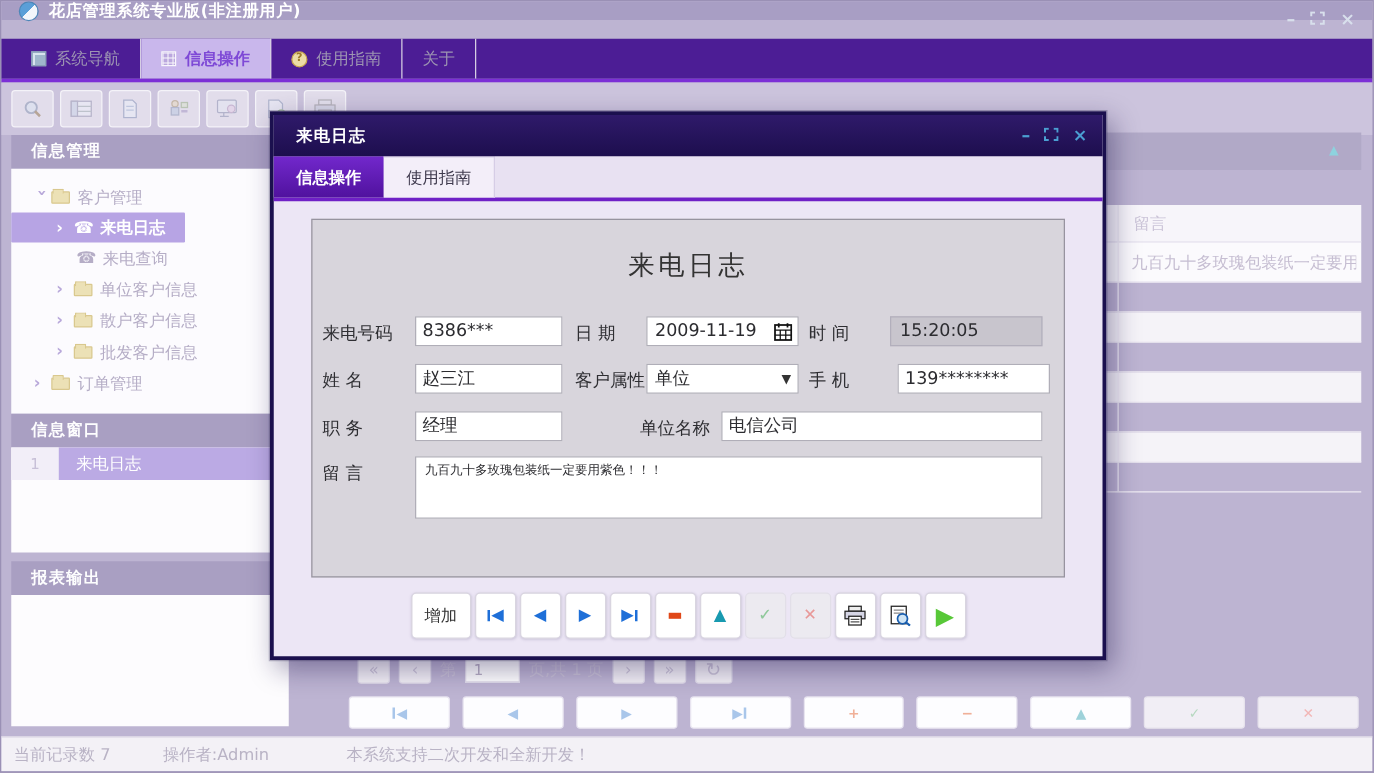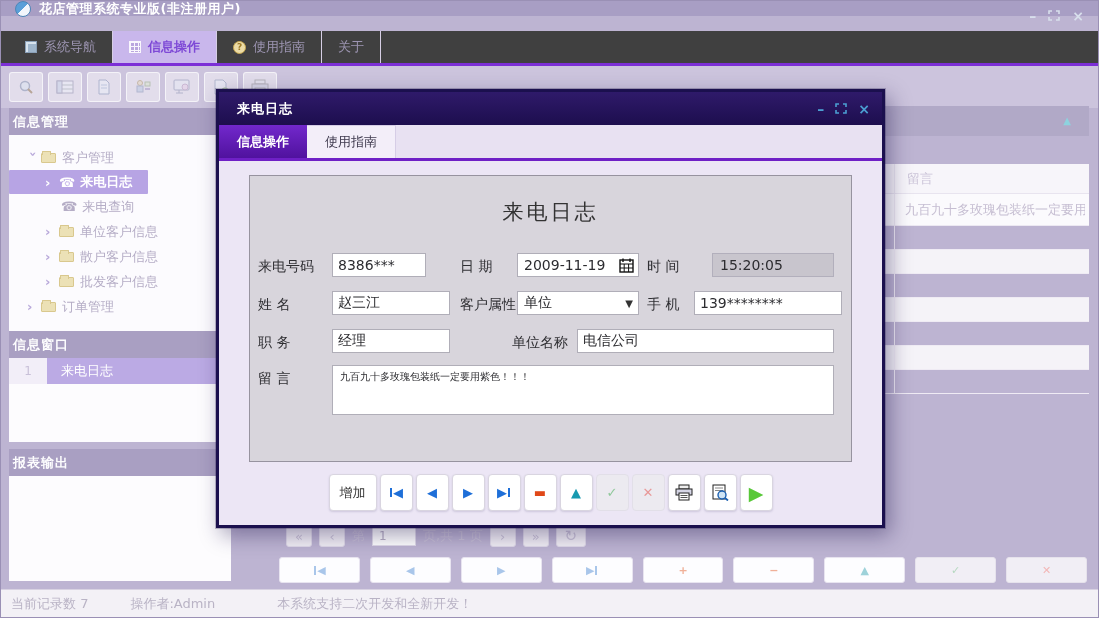--- a/index.html
+++ b/index.html
@@ -7,41 +7,41 @@
   .window{position:relative;width:1099px;height:618px;background:#bdb4d2;overflow:hidden;border:1px solid #9a90b5;}
 
   
   .titlebar{position:absolute;left:0;top:0;width:100%;height:15px;background:#a89ec4;display:flex;align-items:center;}
   .app-ico{width:16px;height:16px;border-radius:50%;margin:0 8px 0 14px;background:linear-gradient(135deg,#5a9fd8 50%,#f2f6fb 50%);border:1px solid #4d86b8;position:relative;}
   .title-text{color:#ffffff;font-weight:bold;font-size:13px;letter-spacing:.5px;}
   .win-ctrls{position:absolute;right:14px;top:0;height:30px;display:flex;align-items:center;gap:12px;color:#d8dfec;}
   .win-ctrls .wc{font-size:14px;font-weight:bold;line-height:1;cursor:default;}
 
   
-  .tabrow{position:absolute;left:0;top:30px;width:100%;height:32px;background:#404040;display:flex;align-items:stretch;padding-left:8px;}
+  .tabrow{position:absolute;left:0;top:30px;width:100%;height:32px;background:#4c1d95;display:flex;align-items:stretch;padding-left:8px;}
   .mtab{display:flex;align-items:center;gap:7px;padding:0 16px;font-size:13px;color:#9d95b2;border-right:1px solid #d6cee4;}
   .mtab.active{background:#c9b7ec;color:#7e49d6;font-weight:bold;}
   .sq-ico{width:12px;height:12px;background:#9fb6cc;border:1px solid #8aa0b8;box-shadow:inset 2px 2px 0 #d8e4ee;}
   .grid-ico{width:12px;height:12px;background:
     linear-gradient(#fff 1px,transparent 1px),linear-gradient(90deg,#fff 1px,transparent 1px),#b9a6dd;
     background-size:4px 4px;border:1px solid #fff;opacity:.9;}
   .help-ico{width:13px;height:13px;border-radius:50%;background:#ecdca6;border:1px solid #c8a850;color:#a07c28;font-size:9px;font-weight:bold;display:flex;align-items:center;justify-content:center;}
   .accentline{position:absolute;left:0;top:62px;width:100%;height:3px;background:#7c2fd6;}
 
   
   .toolbar{position:absolute;left:0;top:65px;width:100%;height:42px;background:#ccc4dd;display:flex;align-items:center;gap:5px;padding-left:8px;}
   .tbtn{width:34px;height:30px;background:rgba(255,255,255,.5);border:1px solid rgba(255,255,255,.85);border-radius:3px;display:flex;align-items:center;justify-content:center;opacity:.85;}
   .tbtn svg{opacity:.55;}
 
   
   .main{position:absolute;left:0;top:107px;width:100%;height:483px;}
 
   
   .sidebar{position:absolute;left:8px;top:0;width:222px;height:483px;}
-  .p-head{height:27px;background:#a99fc2;color:#fdfdfe;font-size:13px;font-weight:bold;line-height:27px;padding-left:4px;letter-spacing:1px;position:relative;}
+  .p-head{height:27px;background:#a99fc2;color:#fdfdfe;font-size:13px;font-weight:bold;line-height:27px;padding-left:16px;letter-spacing:1px;position:relative;}
   .p-head .mini-col{position:absolute;right:8px;top:9px;font-size:9px;color:#cfc8e0;}
   .tree{position:absolute;left:0;top:27px;width:100%;height:196px;background:#fcfbfe;padding-top:10px;}
   .trow{display:flex;align-items:center;height:25px;padding-left:18px;font-size:13px;color:#b5adc6;}
   .trow.l2{padding-left:36px;}
   .trow .chev{color:#b8a8da;font-size:13px;font-weight:bold;width:12px;}
   .trow .chev.exp{display:inline-block;transform:rotate(90deg);}
   .folder{width:15px;height:10px;background:#ece1b6;border:1px solid #d9c88e;border-radius:1px;position:relative;margin:0 6px 0 2px;}
   .folder::before{content:"";position:absolute;left:0;top:-3px;width:7px;height:3px;background:#ece1b6;border:1px solid #d9c88e;border-bottom:none;border-radius:1px 1px 0 0;}
   .phone{font-size:13px;margin:0 5px 0 2px;}
   .trow.selected{background:#b7a4e4;color:#fff;width:fit-content;padding-right:16px;height:24px;border-radius:1px;font-weight:bold;}
@@ -364,21 +364,21 @@
         <span>使用指南</span>
       </div>
     </div>
     <div class="d-accent"></div>
 
     <div class="d-body">
       <div class="form-panel">
         <div class="f-title">来电日志</div>
 
         <span class="f-label" style="left:8px;top:82px;">来电号码</span>
-        <input class="f-input" style="left: 82px; top: 77px; width: 94px;" value="8386***">
+        <input class="f-input" style="left: 82px; top: 77px; width: 118px;" value="8386***">
         <span class="f-label" style="left:210px;top:82px;">日 期</span>
         <div class="f-date" style="left:267px;top:77px;width:122px;">
           <span>2009-11-19</span>
           <svg width="15" height="15">
               <rect x="1" y="2" width="13" height="12" fill="#fff" stroke="#111" stroke-width="1.4"></rect>
               <line x1="4" y1="0.5" x2="4" y2="4" stroke="#111" stroke-width="1.4"></line>
               <line x1="11" y1="0.5" x2="11" y2="4" stroke="#111" stroke-width="1.4"></line>
               <line x1="1" y1="6" x2="14" y2="6" stroke="#111"></line>
               <line x1="5.2" y1="6" x2="5.2" y2="14" stroke="#111"></line>
               <line x1="9.6" y1="6" x2="9.6" y2="14" stroke="#111"></line>
@@ -391,21 +391,21 @@
         </div>
 
         <span class="f-label" style="left:8px;top:120px;">姓 名</span>
         <input class="f-input" style="left: 82px; top: 115px; width: 118px;" value="赵三江">
         <span class="f-label" style="left:210px;top:120px;">客户属性</span>
         <div class="f-sel" style="left:267px;top:115px;width:122px;">
           <span>单位</span>
           <span class="arr">▼</span>
         </div>
         <span class="f-label" style="left:397px;top:120px;">手 机</span>
-        <input class="f-input" style="left: 444px; top: 115px; width: 148px;" value="139********">
+        <input class="f-input" style="left: 468px; top: 115px; width: 122px;" value="139********">
 
         <span class="f-label" style="left:8px;top:158px;">职 务</span>
         <input class="f-input" style="left: 82px; top: 153px; width: 118px;" value="经理">
         <span class="f-label" style="left:262px;top:158px;">单位名称</span>
         <input class="f-input" style="left: 327px; top: 153px; width: 257px;" value="电信公司">
 
         <span class="f-label" style="left:8px;top:194px;">留 言</span>
         <textarea class="f-area" style="left: 82px; top: 189px; width: 502px; height: 50px;">九百九十多玫瑰包装纸一定要用紫色！！！</textarea>
       </div>
 

